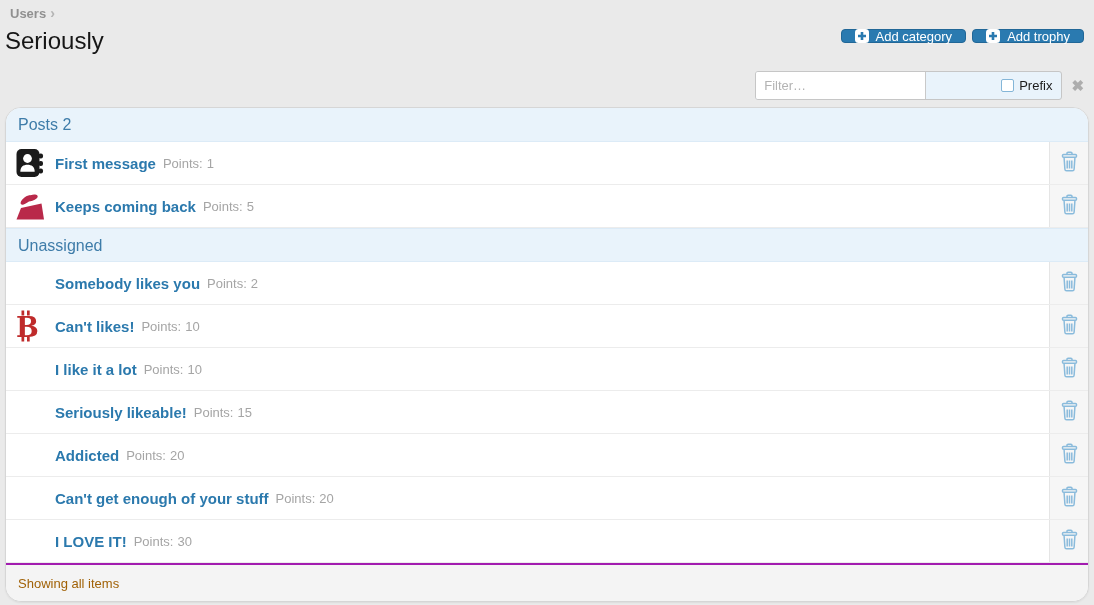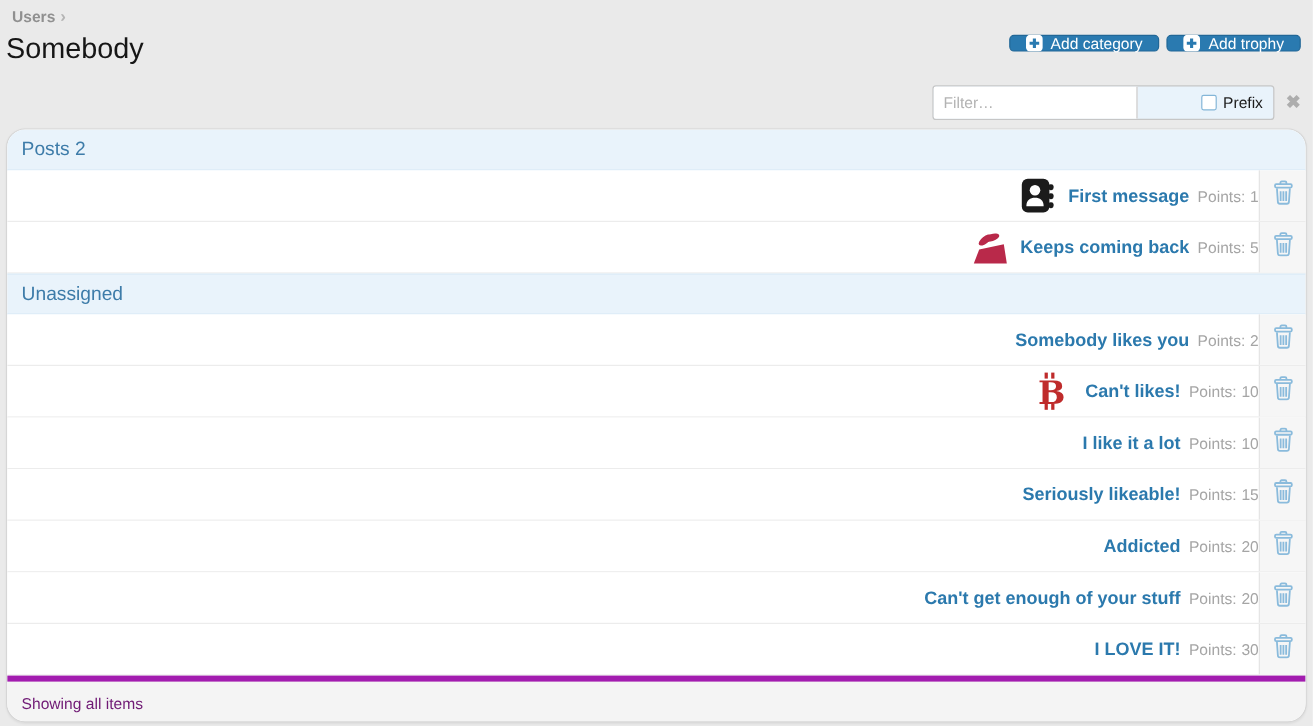--- a/index.html
+++ b/index.html
@@ -32,21 +32,21 @@
     border:1px solid #c6c6c6; border-radius:3px; overflow:hidden;
     background:#e9f3fb;
     gap:44px;
   }
   .filter-input {
     width:170px; border:none; border-right:1px solid #c9c9c9;
     padding:0 8px; font-size:13px; color:#444; outline:none;
     font-family:"Liberation Sans", sans-serif; background:#fff;
   }
   .filter-input::placeholder { color:#b3b3b3; }
-  .prefix-seg { display:flex; align-items:center; gap:5px; padding:0 9px; }
+  .prefix-seg { display:flex; align-items:center; gap:5px; padding:0 9px;margin-left:22px; }
   .prefix-checkbox {
     appearance:none; -webkit-appearance:none;
     width:13px; height:13px; background:#fff;
     border:1px solid #84b6d8; border-radius:2px; cursor:pointer;
   }
   .prefix-label { font-size:13px; color:#1c1c1c; cursor:pointer; }
   .clear-btn {
     margin-left:9px; font-size:15px; font-weight:bold; color:#adadad;
     cursor:pointer; line-height:1;
   }
@@ -61,45 +61,45 @@
   .group-header {
     height:34px; line-height:33px;
     background:#e9f3fb;
     border-top:1px solid #dcebf7; border-bottom:1px solid #dcebf7;
     padding-left:12px;
   }
   .group-header:first-child { border-top:none; }
   .group-header .group-link { color:#3e7ca9; font-size:16px; cursor:pointer; }
 
   .trophy-row { display:flex; height:43px; border-bottom:1px solid #ececec; background:#fff; }
-  .row-content { flex:1; display:flex; align-items:center; min-width:0;justify-content:flex-end; }
+  .row-content { flex:1; display:flex; align-items:center; min-width:0; }
   .icon-cell { width:49px; padding-left:8px; display:flex; align-items:center; flex:none; }
   .trophy-name { font-size:15px; font-weight:bold; color:#2b79ad; text-decoration:none; cursor:pointer; }
   .points { margin-left:7px; font-size:13px; color:#a5a5a5; }
   .points .pval { margin-left:4px; }
   .trash-cell {
     width:39px; flex:none; display:flex; align-items:center; justify-content:center;
     background:#f6f6f6; border-left:1px solid #e5e5e5;
   }
   .trash-btn { display:flex; cursor:pointer; }
 
   .list-footer {
     height:38px; line-height:37px; padding-left:12px;
-    background:#f4f4f4; border-top:5px solid #a21caf;
-    font-size:13px; color:#701a75;
+    background:#f4f4f4; border-top:2px solid #a21caf;
+    font-size:13px; color:#a16207;
   }
 </style>
 </head>
 <body>
 
 <div class="page-header">
   <div class="breadcrumb">
     <span>Users</span><span class="sep">›</span>
   </div>
-  <h1 class="page-title">Somebody</h1>
+  <h1 class="page-title">Seriously</h1>
 
   <div class="toolbar">
     <button class="btn">
       <span>
           <svg width="14" height="14" viewBox="0 0 14 14">
             <rect width="14" height="14" rx="3.5" fill="#fff"></rect>
             <path d="M7 3 V11 M3 7 H11" stroke="#2a7ab0" stroke-width="2.6"></path>
           </svg>
         </span>
       <span>Add category</span>

